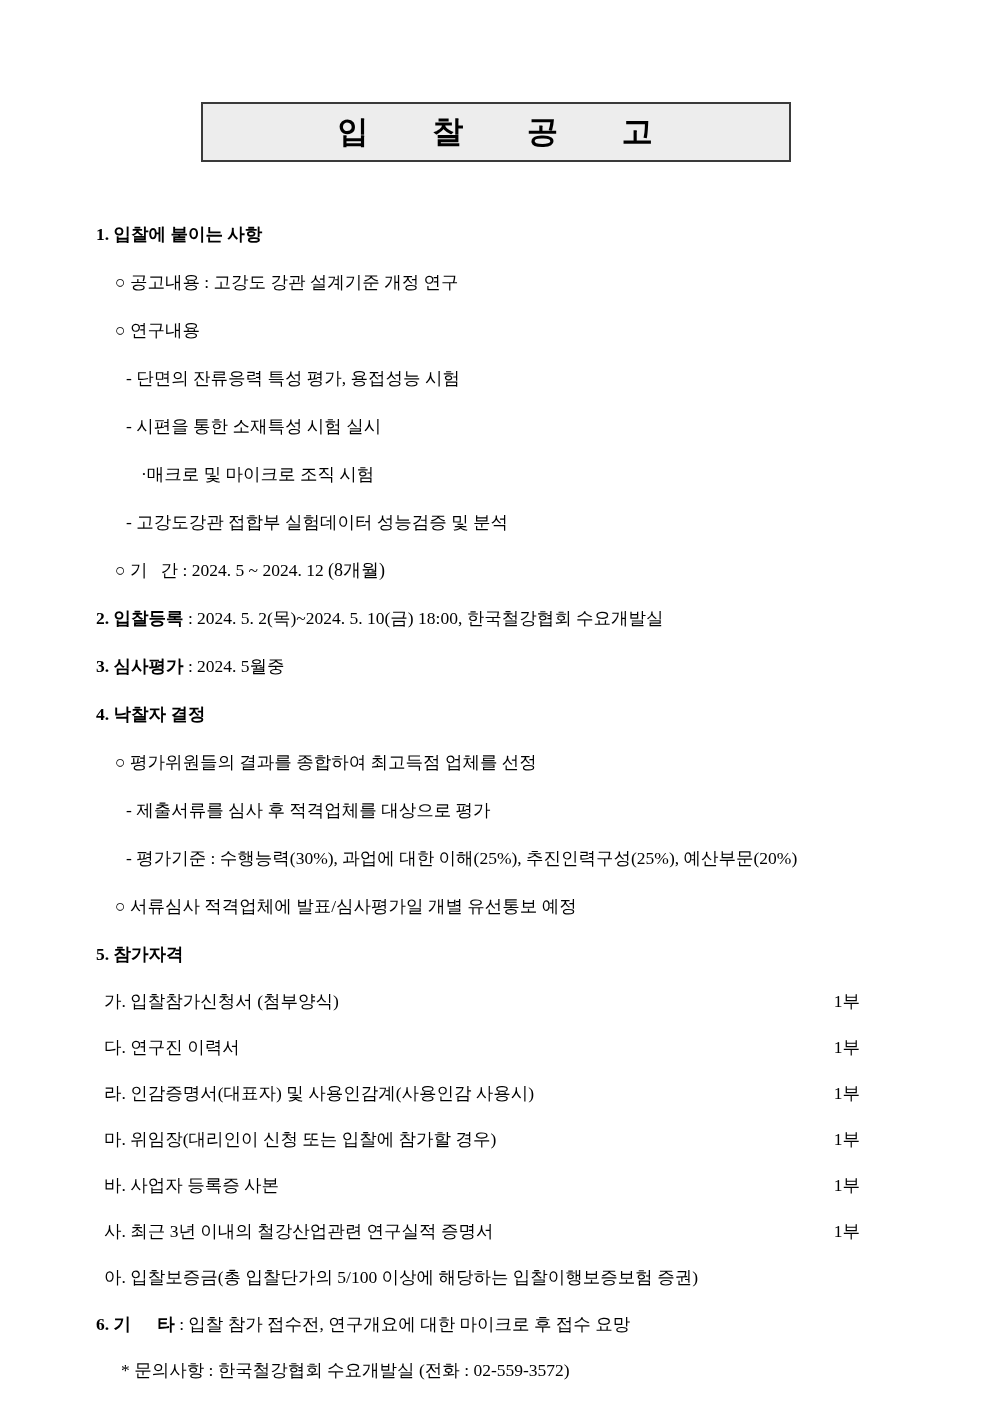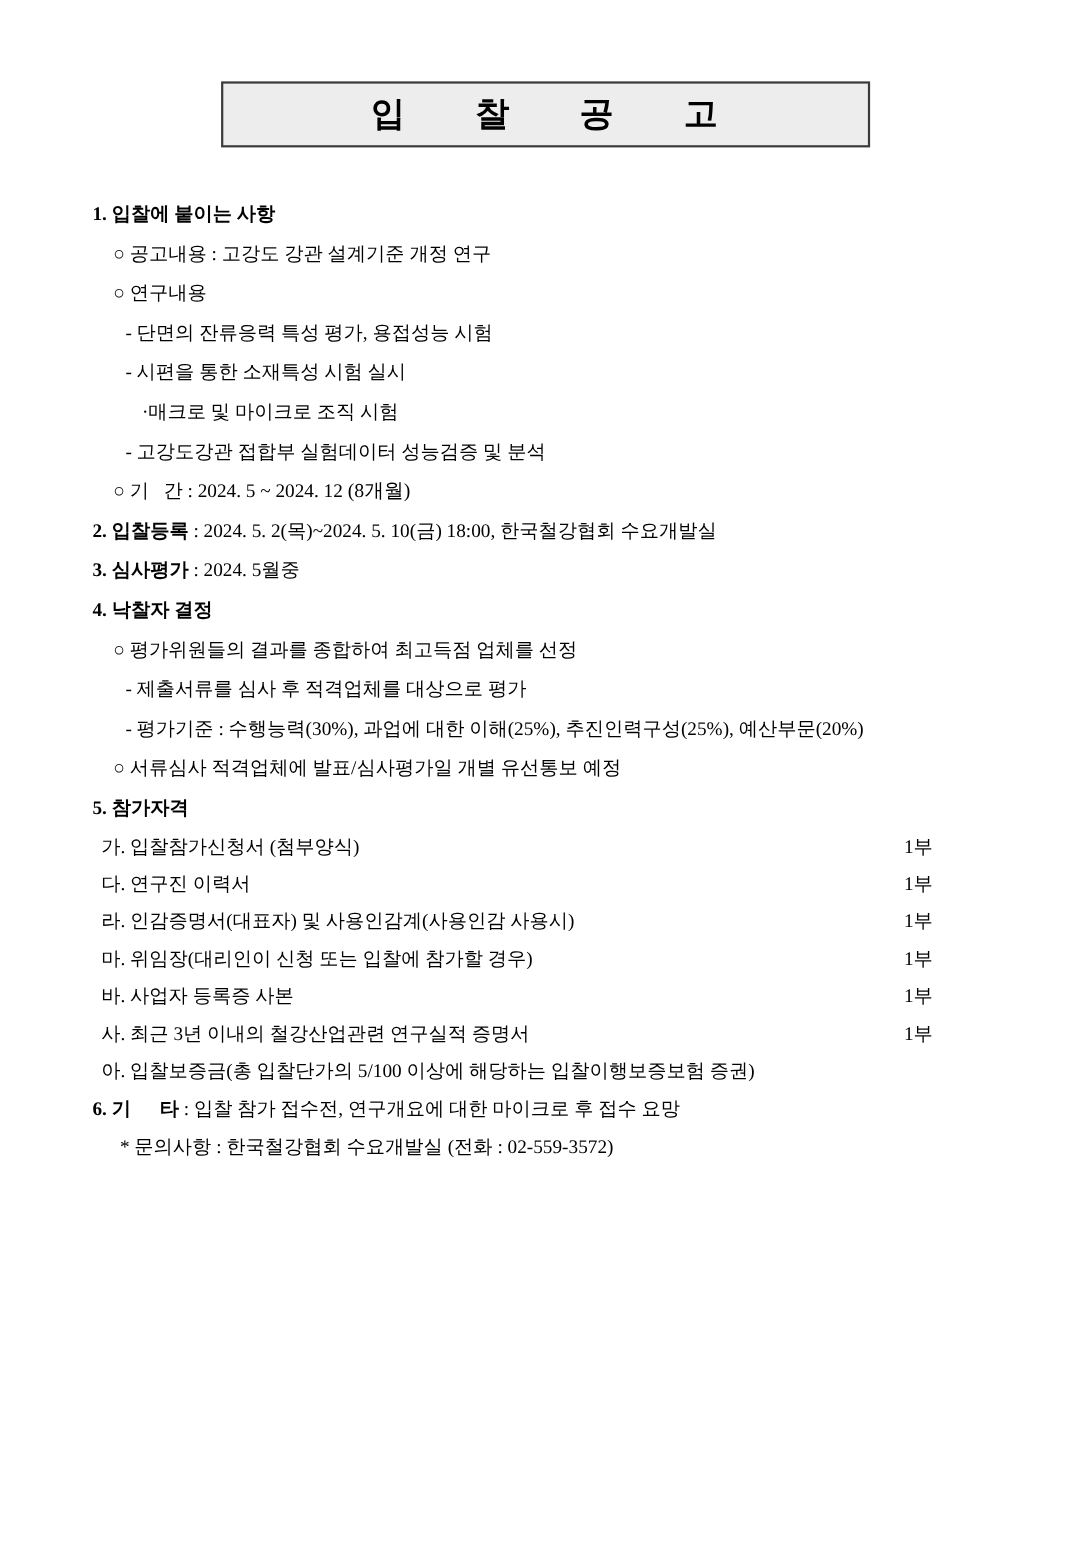--- a/index.html
+++ b/index.html
@@ -16,39 +16,39 @@
   }
   .page {
     width: 992px;
     height: 1403px;
     position: relative;
     background: #ffffff;
   }
   .title-box {
     width: 586px;
     height: 56px;
-    margin: 74px auto 0 auto;
+    margin: 102px auto 0 auto;
     background: #ededed;
     border: 2px solid #3a3a3a;
     display: flex;
     align-items: center;
     justify-content: center;
   }
   .title-box .title-text {
     font-size: 31px;
     font-weight: bold;
     letter-spacing: 2px;
     word-spacing: 52px;
     white-space: pre;
   }
   .content {
     padding: 40px 30px 0 80px;
   }
   .content p {
-    margin: 4px;
+    margin: 16px;
     line-height: 32px;
     font-size: 17.5px;
     white-space: pre;
   }
   .b { font-weight: bold; }
   .small { font-size: 18px; }
   .ind-c   { padding-left: 19px; }   
   .ind-d   { padding-left: 30px; }   
   .ind-dot { padding-left: 45px; }   
   .ind-item{ padding-left: 8px;  }   

